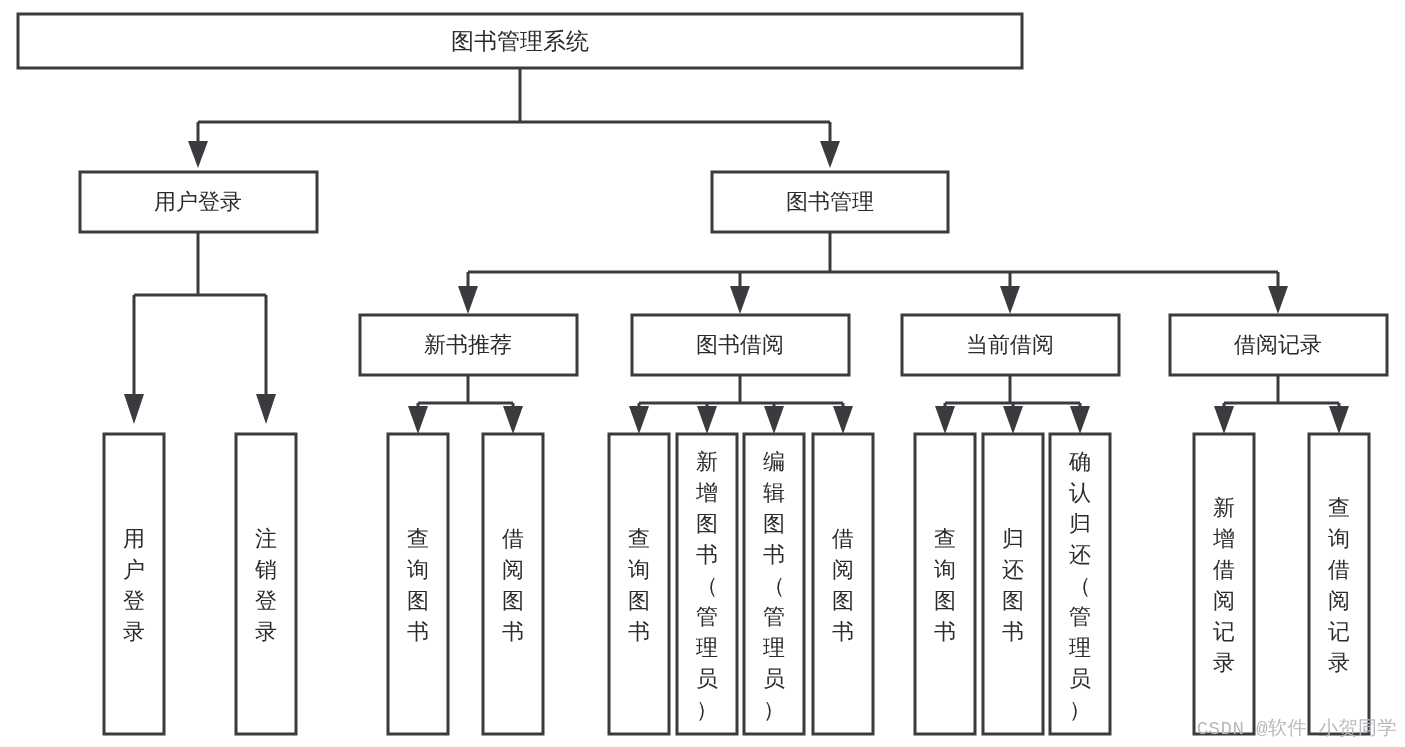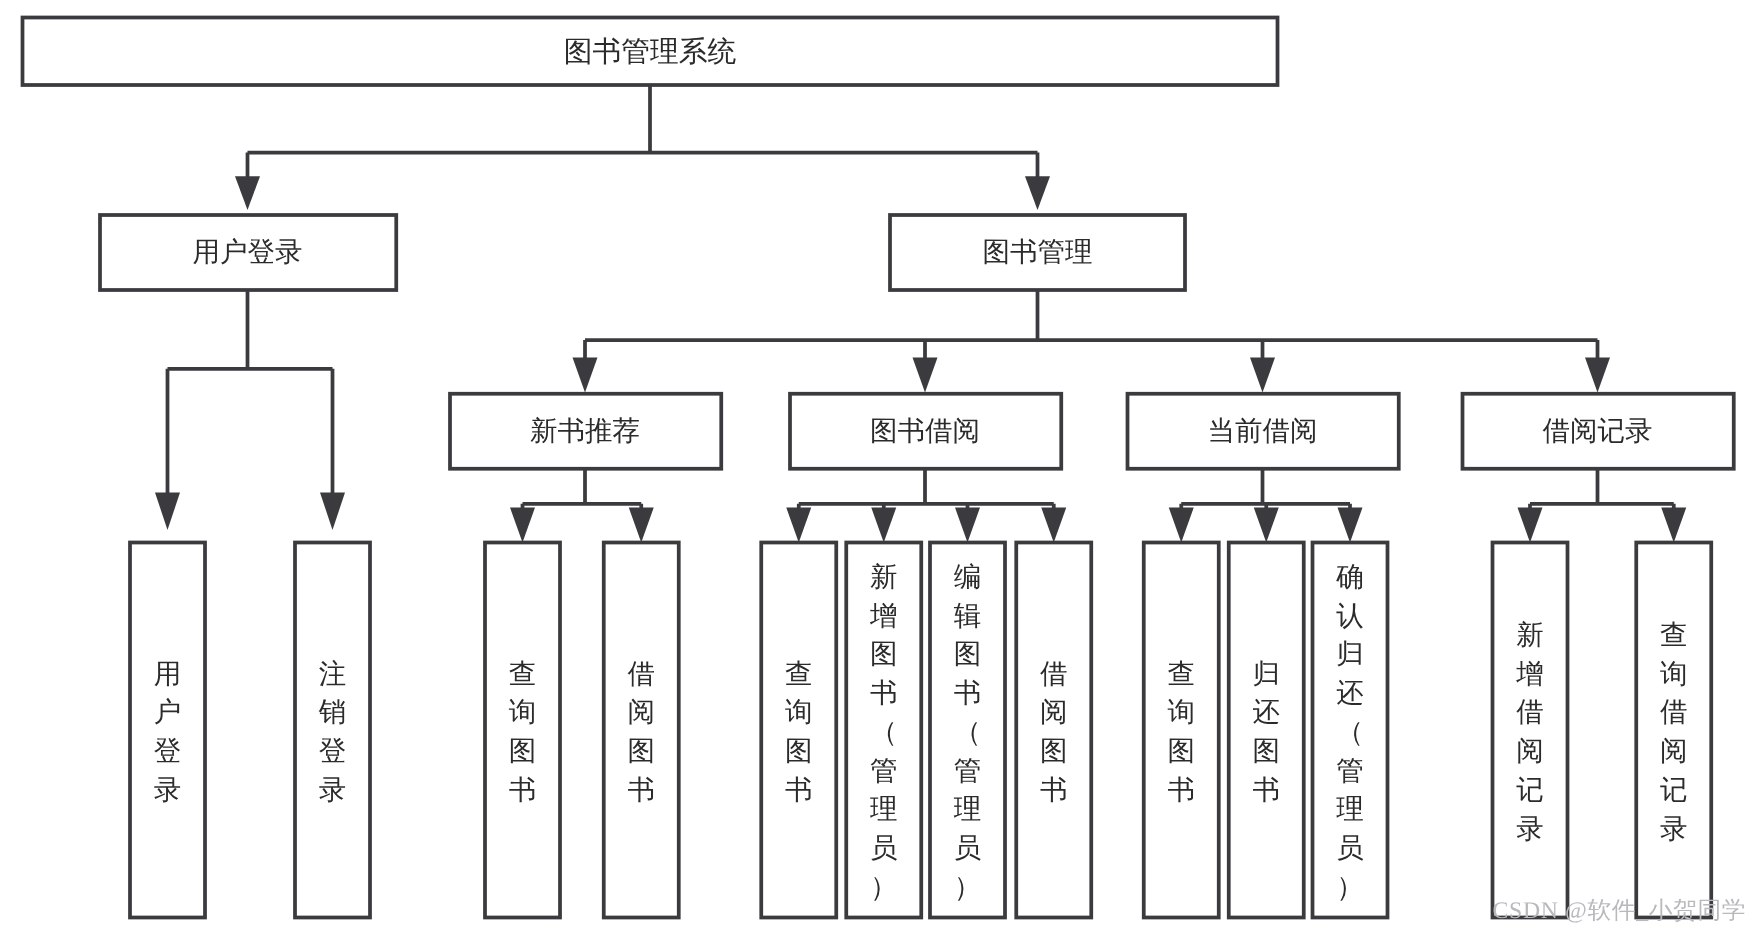--- a/index.html
+++ b/index.html
@@ -64,21 +64,21 @@
   .leaf-label {
     font-family: "Liberation Sans", "DejaVu Sans", sans-serif;
     font-size: 22px;
     fill: #2b2b2b;
     text-anchor: middle;
   }
   .watermark {
     position: absolute;
     right: 8px;
     bottom: 6px;
-    font-family: Liberation Serif, serif;
+    font-family: Liberation Mono, monospace;
     font-size: 19px;
     color: #b9b9bd;
     white-space: nowrap;
     letter-spacing: 0.5px;
     user-select: none;
   }
 </style>
 </head>
 <body>
 

